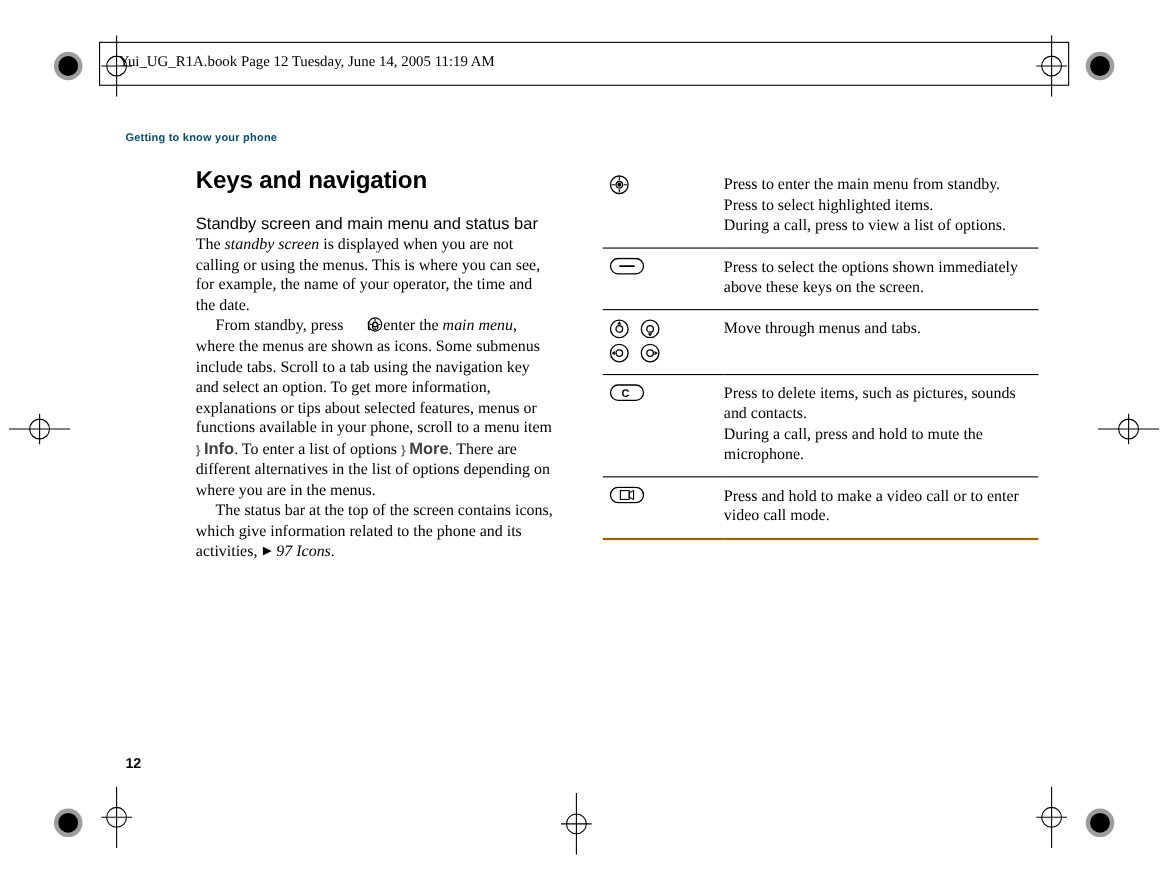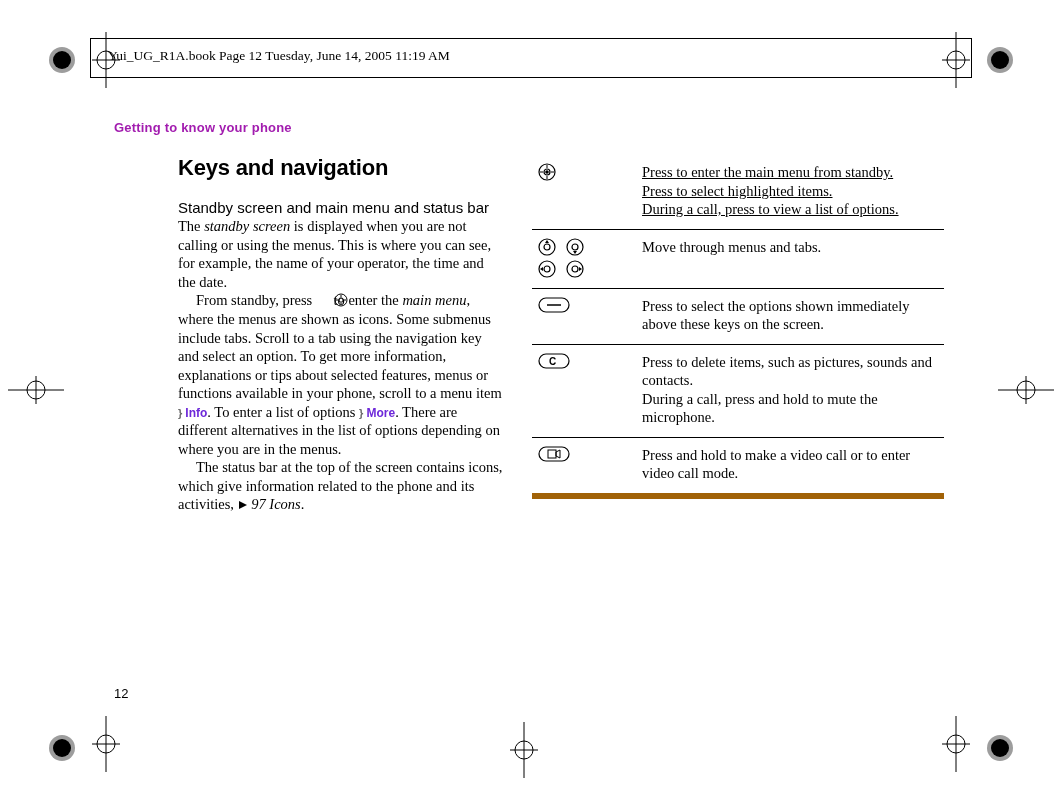--- a/index.html
+++ b/index.html
@@ -27,26 +27,26 @@
     font-size:13.5px;
   }
   .content {
     position:absolute;
     left:114px; top:120px;
     width:830px;
   }
   .section-label {
     font-family: Arial, Helvetica, sans-serif;
     font-weight:bold;
-    color:#a21caf;
-    font-size:13px;
+    color:#0c4a6e;
+    font-size:10px;
     letter-spacing:0.2px;
     margin-bottom:20px;
   }
-  .columns { display:flex; gap:28px; }
+  .columns { display:flex; gap:44px; }
   .col { flex:1; }
   .col-left { padding-left:64px; width:400px; flex:0 0 390px;}
   .col-right { flex:1; }
   h1.title {
     font-family: Arial, Helvetica, sans-serif;
     font-weight:900;
     font-size:22px;
     margin-bottom:18px;
     letter-spacing:-0.2px;
   }
@@ -58,53 +58,53 @@
     margin-bottom:1px;
   }
   .body {
     font-size:14.5px;
     line-height:1.28;
   }
   .body p { margin-bottom:0;}
   .indent { text-indent:18px; }
   .sans {
     font-family: Arial, Helvetica, sans-serif;
-    font-size:12px;
+    font-size:15px;
     font-weight:600;
-    color:#6d28d9;
+    color:#404040;
   }
   .arrow { font-family: Arial, sans-serif; font-size:11px; color:#6a6a6a; font-weight:bold;}
   .right-title {
     font-family: Arial, Helvetica, sans-serif;
     font-weight:900;
     font-size:15px;
     margin-bottom:28px;
   }
   table.keys { width:100%; border-collapse:collapse; }
   table.keys td {
     padding:8px 0 10px 0;
     vertical-align:top;
     border-top:1px solid #000;
     font-size:14.5px;
     line-height:1.28;
   }
-  table.keys tr:first-child td { border-top:none;text-decoration:underline; }
-  table.keys tr:last-child td { border-bottom:6px solid #a16207; }
+  table.keys tr:first-child td { border-top:none; }
+  table.keys tr:last-child td { border-bottom:2px solid #a16207; }
   table.keys td.icon-cell { width:110px; padding-left:6px;}
   .key-icon {
     display:inline-block;
     vertical-align:top;
   }
   .key-icon svg { display:block; }
   .page-num {
     position:absolute;
     left:114px;
     top:686px;
     font-family: Arial, Helvetica, sans-serif;
-    font-weight:400;
+    font-weight:700;
     font-size:13px;
   }
   .inline-circle {
     display:inline-block;
     width:14px; height:14px;
     vertical-align:-2px;
   }
   .xref-arrow {
     display:inline-block;
     width:0; height:0;
@@ -234,20 +234,29 @@
                     <circle cx="9" cy="9" r="1.8" fill="#000"></circle>
                     <line x1="9" y1="2" x2="9" y2="5" stroke="#000"></line>
                     <line x1="9" y1="13" x2="9" y2="16" stroke="#000"></line>
                     <line x1="2" y1="9" x2="5" y2="9" stroke="#000"></line>
                     <line x1="13" y1="9" x2="16" y2="9" stroke="#000"></line>
                   </svg></span>
           </td>
           <td style="white-space:pre-line;">Press to enter the main menu from standby.
 Press to select highlighted items.
 During a call, press to view a list of options.</td>
+        </tr>
+        <tr>
+          <td class="icon-cell">
+            <span class="key-icon"><svg width="32" height="16" viewBox="0 0 32 16">
+                    <rect x="1" y="1" width="30" height="14" rx="7" fill="none" stroke="#000" stroke-width="1.2"></rect>
+                    <line x1="9" y1="8" x2="23" y2="8" stroke="#000" stroke-width="1.5"></line>
+                  </svg></span>
+          </td>
+          <td style="white-space:pre-line;">Press to select the options shown immediately above these keys on the screen.</td>
         </tr>
         <tr>
           <td class="icon-cell">
             <div style="display:flex;gap:10px;margin-bottom:4px;">
               <span class="key-icon">
                     <svg width="18" height="18" viewBox="0 0 18 18">
                       <circle cx="9" cy="9" r="8" fill="none" stroke="#000" stroke-width="1.2"></circle>
                       <circle cx="9" cy="9" r="3" fill="none" stroke="#000" stroke-width="1.2"></circle>
                       <path d="M9 2 L11 5 L7 5 Z" fill="#000"></path>
                     </svg>
@@ -276,29 +285,20 @@
                     </svg>
                   </span>
             </div>
           </td>
           <td style="white-space:pre-line;">Move through menus and tabs.</td>
         </tr>
         <tr>
           <td class="icon-cell">
             <span class="key-icon"><svg width="32" height="16" viewBox="0 0 32 16">
                     <rect x="1" y="1" width="30" height="14" rx="7" fill="none" stroke="#000" stroke-width="1.2"></rect>
-                    <line x1="9" y1="8" x2="23" y2="8" stroke="#000" stroke-width="1.5"></line>
-                  </svg></span>
-          </td>
-          <td style="white-space:pre-line;">Press to select the options shown immediately above these keys on the screen.</td>
-        </tr>
-        <tr>
-          <td class="icon-cell">
-            <span class="key-icon"><svg width="32" height="16" viewBox="0 0 32 16">
-                    <rect x="1" y="1" width="30" height="14" rx="7" fill="none" stroke="#000" stroke-width="1.2"></rect>
                     <text x="11" y="12" font-family="Arial" font-size="10" font-weight="bold">C</text>
                   </svg></span>
           </td>
           <td style="white-space:pre-line;font-family:Liberation Serif, serif;">Press to delete items, such as pictures, sounds and contacts.
 During a call, press and hold to mute the microphone.</td>
         </tr>
         <tr>
           <td class="icon-cell">
             <span class="key-icon"><svg width="32" height="16" viewBox="0 0 32 16">
                     <rect x="1" y="1" width="30" height="14" rx="7" fill="none" stroke="#000" stroke-width="1.2"></rect>

